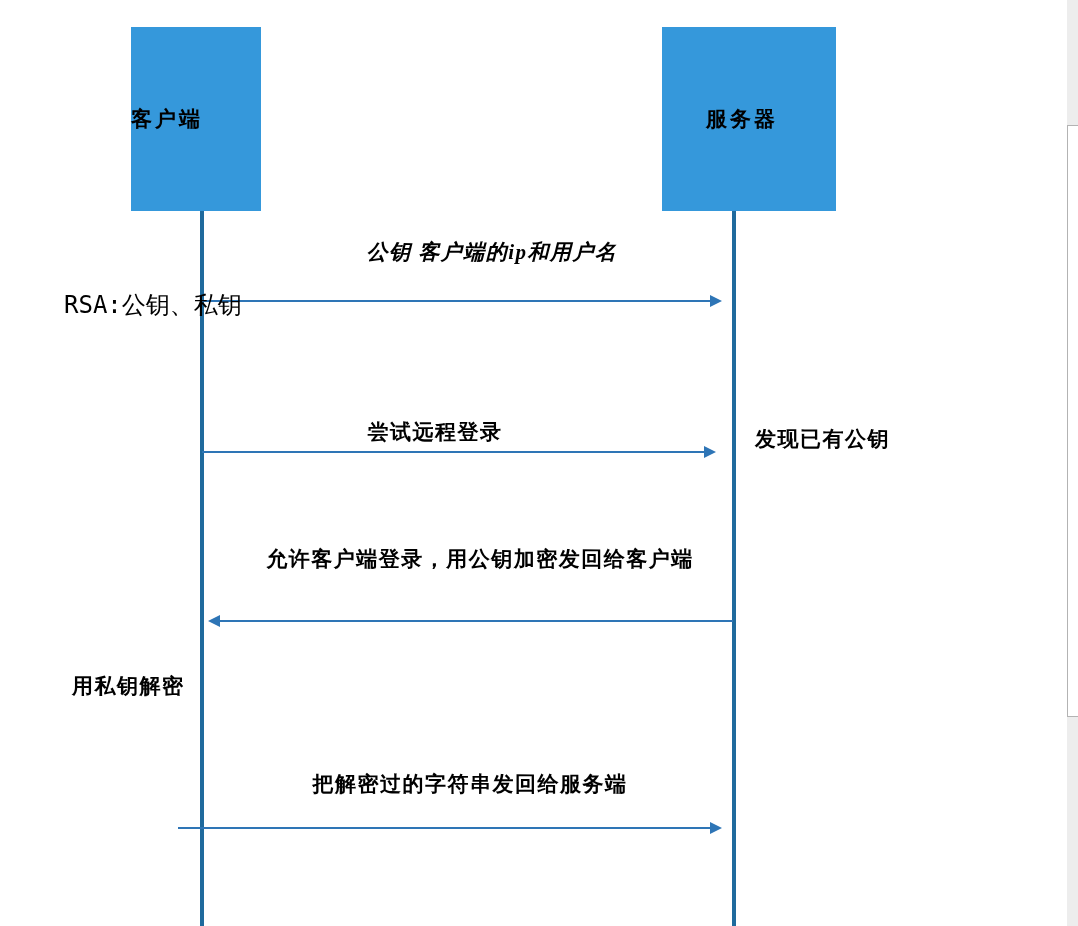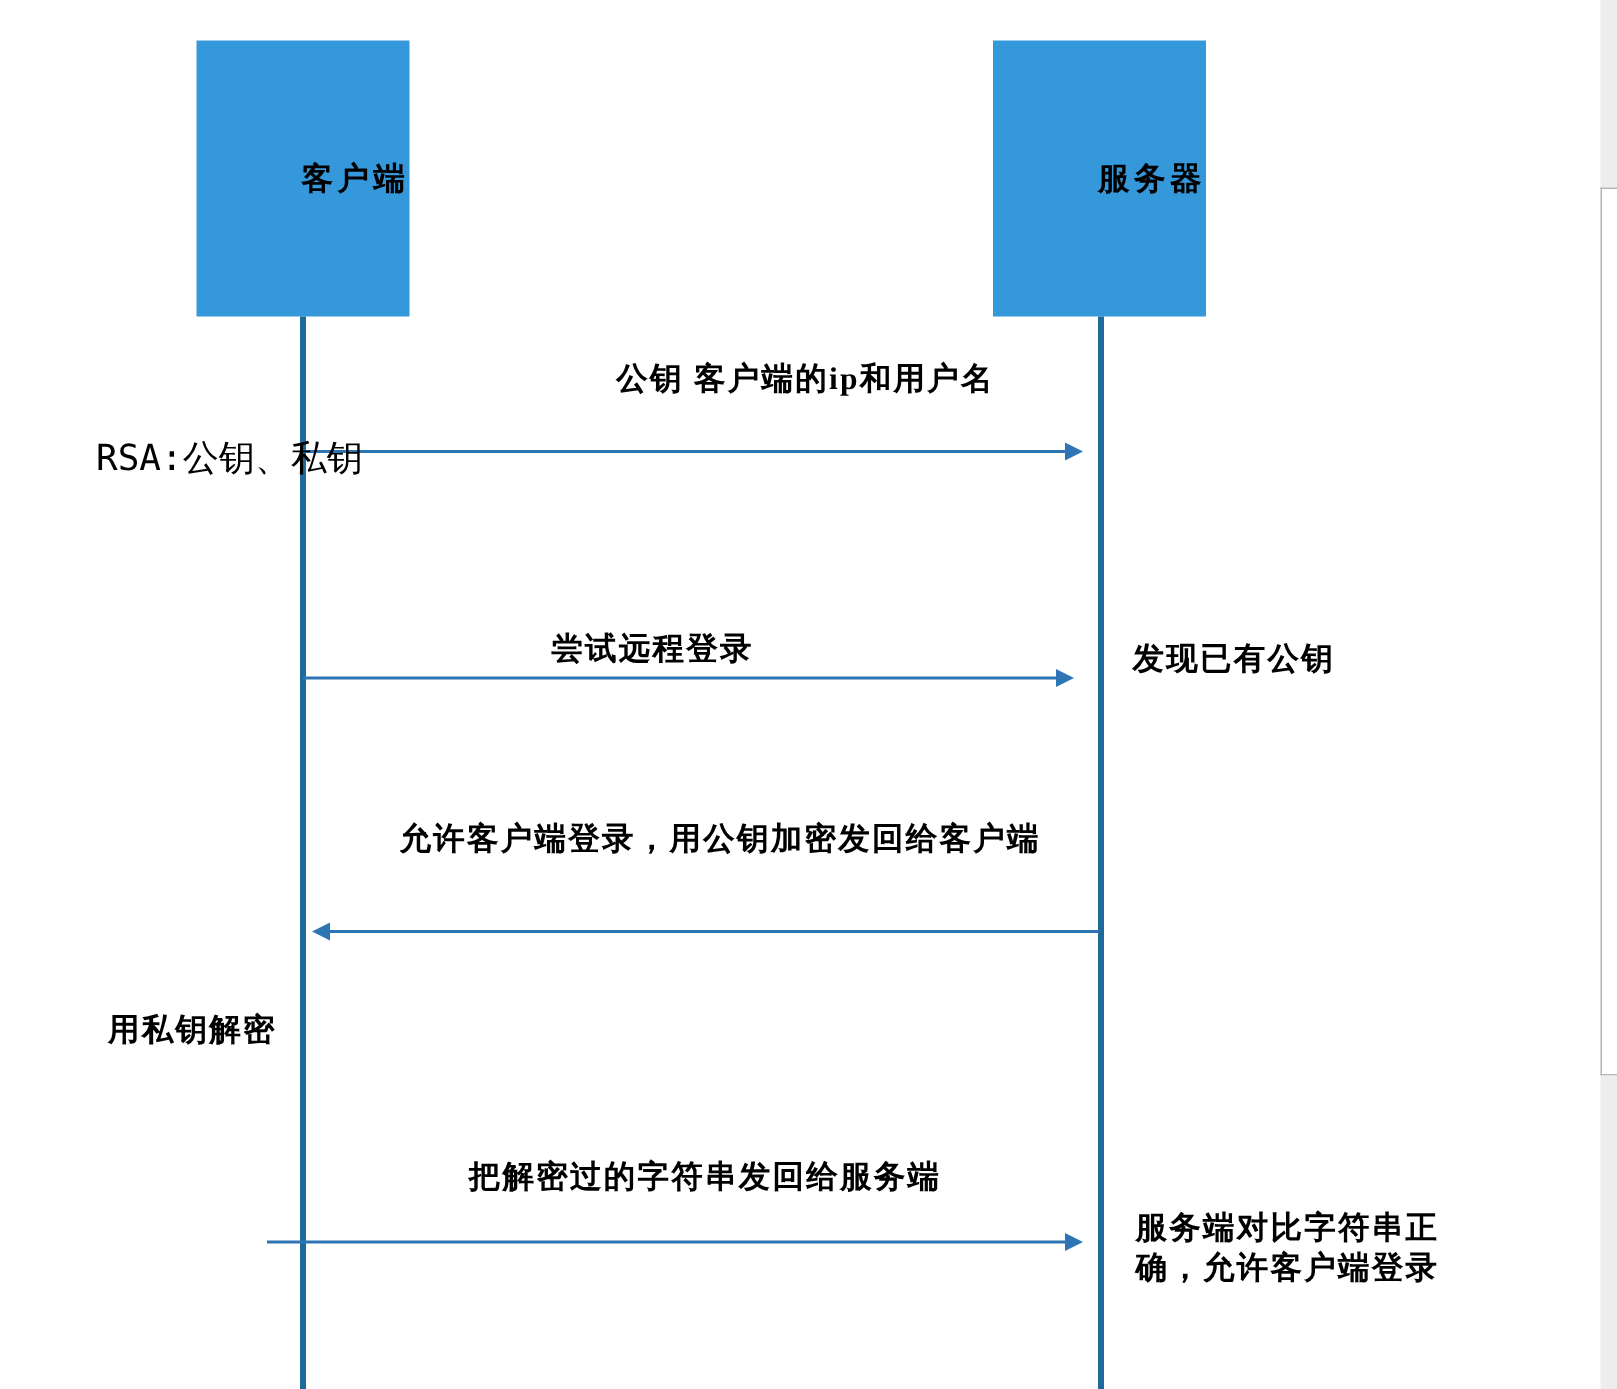--- a/index.html
+++ b/index.html
@@ -1,22 +1,22 @@
 <!DOCTYPE html>
 <html><head>
 <meta charset="utf-8">
 <style>
   html, body { margin:0; padding:0; background:#fff; }
   .canvas {
     position:relative; width:1078px; height:926px; background:#ffffff;
     overflow:hidden; font-family:"Liberation Serif", serif; color:#000;
   }
   .actor {
-    position:absolute; width:142px; height:184px; background:#3598db;
-    display:flex; align-items:center; justify-content:flex-end;
+    position:absolute; width:130px; height:184px; background:#3598db;
+    display:flex; align-items:center; justify-content:flex-start;
   }
   .actor-label { font-weight:bold; font-size:21px; letter-spacing:3px; color:#000; }
   .lifeline { position:absolute; width:4px; height:715px; top:211px; background:#1f6a9d; }
   .msg-label {
     position:absolute; transform:translateX(-50%); font-weight:bold;
     font-size:21px; letter-spacing:1.5px; white-space:nowrap;
   }
   .side-note {
     position:absolute; font-weight:bold; font-size:21px;
     letter-spacing:1.5px; white-space:nowrap;
@@ -47,46 +47,45 @@
   .sb-track-bottom { position:absolute; top:717px; left:0; width:11px; height:209px; background:#ededed; }
 </style>
 </head>
 <body>
 
 <div class="canvas">
 
   <div class="actor" style="left:131px; top:27px;">
     <span class="actor-label">客户端</span>
   </div>
-  <div class="actor" style="left:662px; top:27px;">
+  <div class="actor" style="left:662px; top:27px;padding-left:44px;">
     <span class="actor-label">服务器</span>
   </div>
 
   <div class="lifeline" style="left:200px;"></div>
   <div class="lifeline" style="left:732px;"></div>
 
-  <div class="msg-label" style="left:537px; top:238px;">公钥 客户端的ip和用户名</div>
+  <div class="msg-label" style="left:492px; top:238px;font-style:italic;">公钥 客户端的ip和用户名</div>
   <div class="msg-arrow right" style="left:202px; top:300px; width:508px;"></div>
 
   <div class="side-note mono" style="left:44px; top:289px;">RSA:公钥、私钥</div>
 
   <div class="msg-label" style="left:435px; top:418px;">尝试远程登录</div>
   <div class="msg-arrow right" style="left:202px; top:451px; width:502px;"></div>
 
   <div class="side-note" style="left:755px; top:425px;">发现已有公钥</div>
 
   <div class="msg-label" style="left:480px; top:545px;">允许客户端登录，用公钥加密发回给客户端</div>
   <div class="msg-arrow left" style="left:220px; top:620px; width:513px;"></div>
 
   <div class="side-note" style="left:72px; top:672px;">用私钥解密</div>
 
   <div class="msg-label" style="left:470px; top:770px;">把解密过的字符串发回给服务端</div>
   <div class="msg-arrow right" style="left:178px; top:827px; width:532px;"></div>
 
-  <div class="side-note wrap" style="left:757px; top:805px;">服务端对比字符串正确，允许客户端登录</div>
 
   <div class="scrollbar">
     <div class="sb-track-top"></div>
     <div class="sb-thumb"></div>
     <div class="sb-track-bottom"></div>
   </div>
 
 </div>
 
 </body></html>

